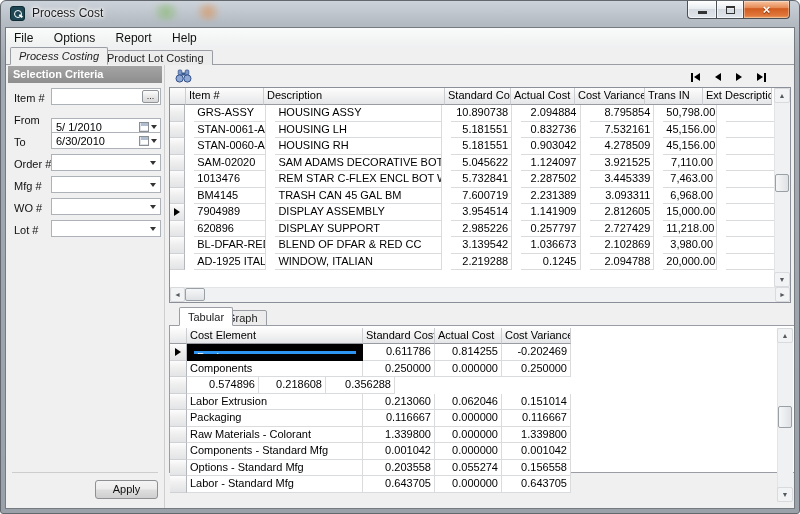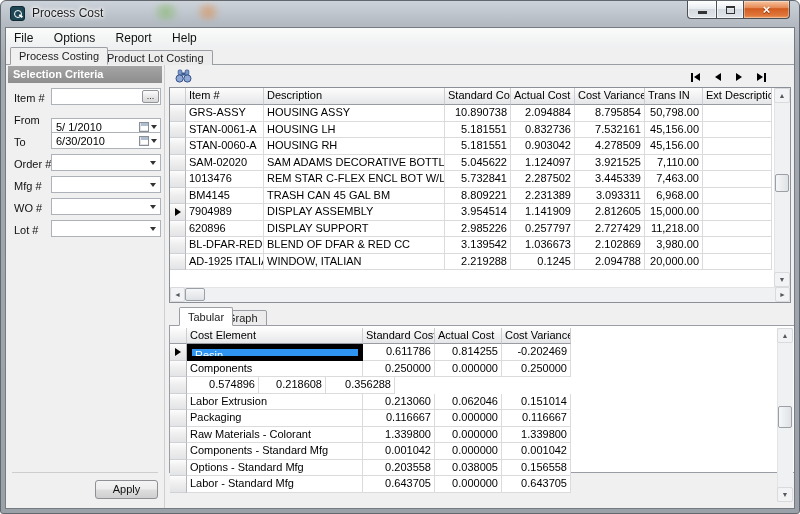--- a/index.html
+++ b/index.html
@@ -32,21 +32,21 @@
 
   
   .client { position:absolute; left:4px; right:4px; top:26px; bottom:4px; background:#f0f0f0; border:1px solid #767b82; overflow:hidden; }
 
   .menubar { position:absolute; left:0; top:0; right:0; height:20px; background:linear-gradient(#fafbfb,#eef0f1); }
   .menu-item { display:inline-block; padding:3px 8px 0 8px; font-size:12px; color:#111; height:20px; }
 
   .tabstrip { position:absolute; left:0; top:20px; right:0; height:17px; border-bottom:1px solid #9a9da3; }
   .tab { position:absolute; bottom:-1px; font-size:11px; padding:0 8px; border:1px solid #9a9da3; border-bottom:none;
          border-radius:2px 2px 0 0; color:#222; background:#ececec; height:15px; line-height:15px; }
-  .tab.active { height:18px; line-height:17px; background:#f0f0f0; border-bottom:1px solid #f0f0f0; z-index:2; }
+  .tab.active { height:18px; line-height:17px; background:#f0f0f0; border-bottom:1px solid #f0f0f0; z-index:2;font-style:italic; }
   .tab.t0 { left:4px; }
   .tab.t1 { left:92px; }
 
   
   .left-panel { position:absolute; left:0; top:37px; width:159px; bottom:0; border-right:1px solid #cfcfcf; }
   .sc-header { position:absolute; left:2px; top:1px; width:154px; height:17px; background:linear-gradient(#a4a4a4,#8e8e8e);
                color:#fff; font-weight:bold; font-size:11px; line-height:17px; padding-left:5px; }
   .f-label { position:absolute; left:8px; font-size:11px; color:#111; }
   .f-ctl { position:absolute; left:45px; width:110px; height:17px; background:#fff; border:1px solid #adb2b8; font-size:11px; }
   .f-ctl input { position:absolute; left:0; top:0; width:100%; height:100%; border:none; outline:none; padding:1px 4px;
@@ -71,21 +71,21 @@
   .navb { display:flex; align-items:center; gap:1px; height:10px; }
   .tri-l { width:0; height:0; border-top:4.5px solid transparent; border-bottom:4.5px solid transparent; border-right:6px solid #000; }
   .tri-r { width:0; height:0; border-top:4.5px solid transparent; border-bottom:4.5px solid transparent; border-left:6px solid #000; }
   .nav-bar { width:2px; height:9px; background:#000; }
 
   
   .main-grid { position:absolute; left:3px; top:22px; width:622px; height:216px; border:1px solid #8a8f98; background:#fff; }
   .ghdr { display:flex; height:17px; }
   .hcell { background:linear-gradient(#fdfdfd,#f3f3f4 45%,#e5e6e8); border-right:1px solid #cbcdd1; border-bottom:1px solid #989ba1;
            font-size:11px; color:#000; padding:1px 3px 0 3px; white-space:nowrap; overflow:hidden; }
-  .grow { display:flex; height:16.5px; }
+  .grow { display:flex; height:16.5px;gap:9px; }
   .gcell { border-right:1px solid #dadbdd; border-bottom:1px solid #dadbdd; font-size:11px; padding:1px 3px 0 3px;
            white-space:nowrap; overflow:hidden; color:#000; background:#fff; }
   .gcell.num { text-align:right; }
   .rowhdr { background:linear-gradient(#fdfdfd,#efefef 45%,#e3e4e6); border-right:1px solid #b3b6bb; border-bottom:1px solid #cfd1d4;
             display:flex; align-items:center; justify-content:center; }
   .cur-arrow { width:0; height:0; border-top:4px solid transparent; border-bottom:4px solid transparent; border-left:6px solid #000; }
   .w-rowhdr { width:16px; } .w-item { width:78px; } .w-desc { width:181px; } .w-std { width:66px; }
   .w-act { width:64px; } .w-var { width:70px; } .w-trans { width:58px; } .w-ext { width:69px; }
 
   .scroll-btn { position:absolute; background:#f2f3f4; border:1px solid #d8dadd; border-radius:2px; display:flex;
@@ -106,21 +106,21 @@
   .dtabs { position:absolute; left:5px; top:242px; height:19px; }
   .dtab { position:absolute; bottom:0; font-size:11px; padding:0 8px; border:1px solid #9a9da3; border-radius:2px 2px 0 0;
           background:#ececec; height:16px; line-height:15px; color:#222; }
   .dtab.active { height:19px; line-height:18px; background:#fff; border-bottom:1px solid #fff; z-index:2; }
   .dtab.d0 { left:8px; }
   .dtab.d1 { left:47px; }
   .detail-panel { position:absolute; left:3px; top:260px; width:627px; height:148px; background:#fff; border:1px solid #9a9da3; }
   .dt-table { position:absolute; left:0; top:2px; }
   .dgrow { display:flex; height:16.5px; }
   .dw-rowhdr { width:17px; } .dw-elem { width:176px; } .dw-std { width:72px; } .dw-act { width:67px; } .dw-var { width:69px; }
-  .gcell.sel { background:#2E95F2; color:#fff; border:5px solid #000000; padding-top:0; }
+  .gcell.sel { background:#2E95F2; color:#fff; border:7px solid #000000; padding-top:0; }
   .dp-vtrack { right:2px; top:2px; height:174px; }
   .dp-up { right:2px; top:2px; width:16px; height:15px; }
   .dp-down { right:2px; top:161px; width:16px; height:15px; }
   .dp-thumb { right:3px; top:80px; width:14px; height:22px; }
 </style>
 </head>
 <body>
 
 <div class="window">
 
@@ -300,21 +300,21 @@
               <div class="gcell w-std num">5.732841</div>
               <div class="gcell w-act num">2.287502</div>
               <div class="gcell w-var num">3.445339</div>
               <div class="gcell w-trans num">7,463.00</div>
               <div class="gcell w-ext"></div>
             </div>
             <div class="grow">
               <div class="gcell rowhdr w-rowhdr"></div>
               <div class="gcell w-item">BM4145</div>
               <div class="gcell w-desc">TRASH CAN 45 GAL BM</div>
-              <div class="gcell w-std num">8.809221</div>
+              <div class="gcell w-std num">7.600719</div>
               <div class="gcell w-act num">2.231389</div>
               <div class="gcell w-var num">3.093311</div>
               <div class="gcell w-trans num">6,968.00</div>
               <div class="gcell w-ext"></div>
             </div>
             <div class="grow">
               <div class="gcell rowhdr w-rowhdr">
                 <span class="cur-arrow"></span>
               </div>
               <div class="gcell w-item">7904989</div>
@@ -438,21 +438,21 @@
                 <div class="gcell rowhdr dw-rowhdr"></div>
                 <div class="gcell dw-elem">Components - Standard Mfg</div>
                 <div class="gcell dw-std num">0.001042</div>
                 <div class="gcell dw-act num">0.000000</div>
                 <div class="gcell dw-var num">0.001042</div>
               </div>
               <div class="dgrow">
                 <div class="gcell rowhdr dw-rowhdr"></div>
                 <div class="gcell dw-elem">Options - Standard Mfg</div>
                 <div class="gcell dw-std num">0.203558</div>
-                <div class="gcell dw-act num">0.038005</div>
+                <div class="gcell dw-act num">0.055274</div>
                 <div class="gcell dw-var num">0.156558</div>
               </div>
               <div class="dgrow">
                 <div class="gcell rowhdr dw-rowhdr"></div>
                 <div class="gcell dw-elem">Labor - Standard Mfg</div>
                 <div class="gcell dw-std num">0.643705</div>
                 <div class="gcell dw-act num">0.000000</div>
                 <div class="gcell dw-var num">0.643705</div>
               </div>
             </div>

